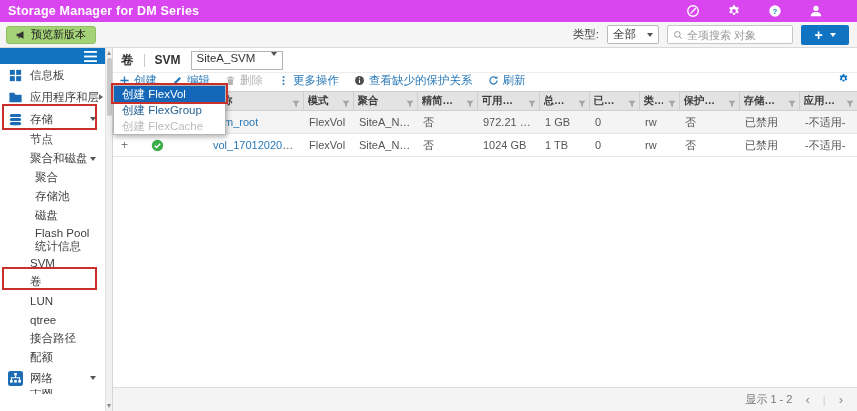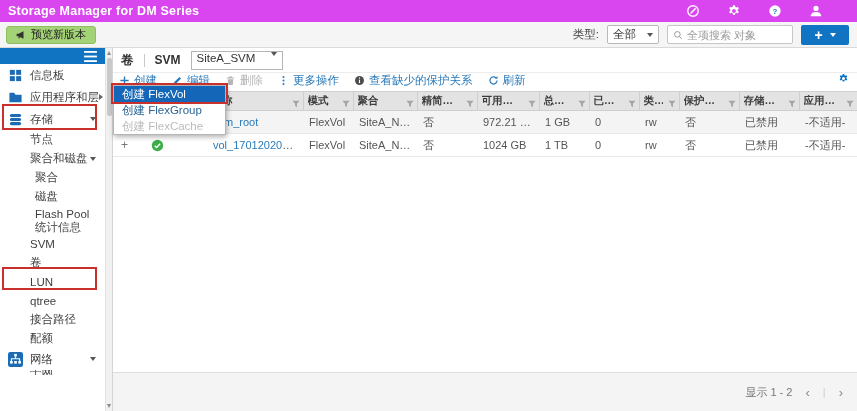--- a/index.html
+++ b/index.html
@@ -89,21 +89,21 @@
   .ok-ico { width:13px; height:13px; display:inline-block; vertical-align:middle; }
 
   
   .create-menu { position:absolute; left:113px; top:85px; width:113px; background:#fff; border:1px solid #b5b5b5; box-shadow:1px 2px 5px rgba(0,0,0,.3); z-index:40; }
   .menu-item { height:16px; display:flex; align-items:center; padding:0 8px; font-size:11.5px; cursor:pointer; white-space:nowrap; }
   .menu-item.selected { background:#1467b8; color:#fff; }
   .menu-item.normal { color:#2a6496; }
   .menu-item.disabled { color:#bcbcbc; cursor:default; }
 
   
-  .footer { position:absolute; left:0; right:0; bottom:0; height:39px; background:#f4f4f4; border-top:1px solid #ddd; display:flex; align-items:center; justify-content:flex-end; gap:13px; padding-right:14px; }
+  .footer { position:absolute; left:0; right:0; bottom:0; height:24px; background:#f4f4f4; border-top:1px solid #ddd; display:flex; align-items:center; justify-content:flex-end; gap:13px; padding-right:14px; }
   .pg-label { font-size:11px; color:#777; }
   .pg-btn { font-size:13px; color:#8a8a8a; cursor:pointer; line-height:1; }
   .pg-sep { color:#cfcfcf; font-size:11px; }
 
   
   .redbox { position:absolute; border:2px solid #c9302c; z-index:50; pointer-events:none; }
   .rb-storage { left:2px; top:104px; width:95px; height:26px; }
   .rb-volume { left:2px; top:267px; width:95px; height:23px; }
   .rb-create { left:111px; top:83px; width:117px; height:21px; }
 </style>
@@ -213,20 +213,23 @@
         </div>
         <div class="nav-item lv1">
             <span class="nav-label">节点</span>
           </div>
         <div class="nav-item lv1">
           <span class="nav-label">聚合和磁盘</span>
           <span class="caret nav-caret"></span>
         </div>
         <div class="nav-item lv2">
             <span class="nav-label">聚合</span>
+          </div>
+        <div class="nav-item lv2">
+            <span class="nav-label">存储池</span>
           </div>
         <div class="nav-item lv2">
             <span class="nav-label">磁盘</span>
           </div>
         <div class="nav-item lv2 tall">
             <span class="nav-label">Flash Pool 统计信息</span>
           </div>
         <div class="nav-item lv1">
             <span class="nav-label">SVM</span>
           </div>

